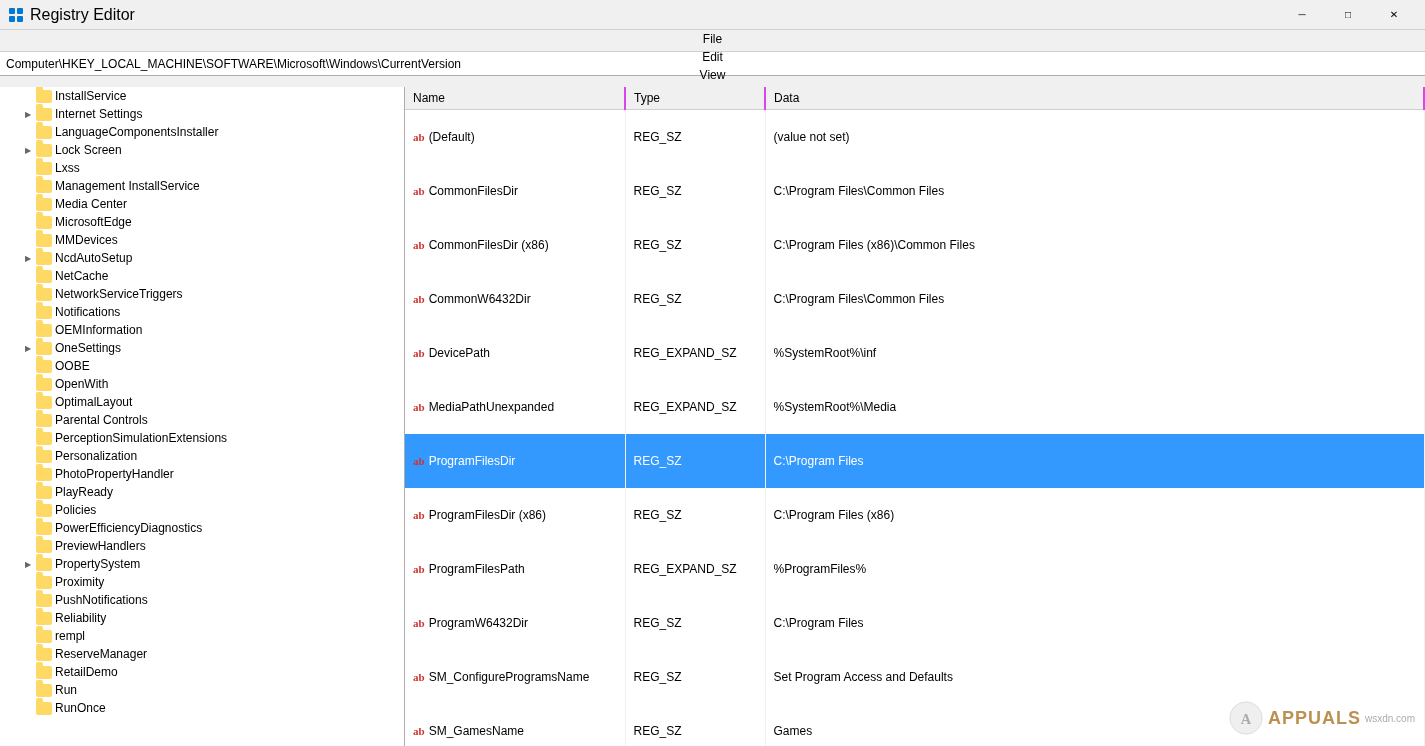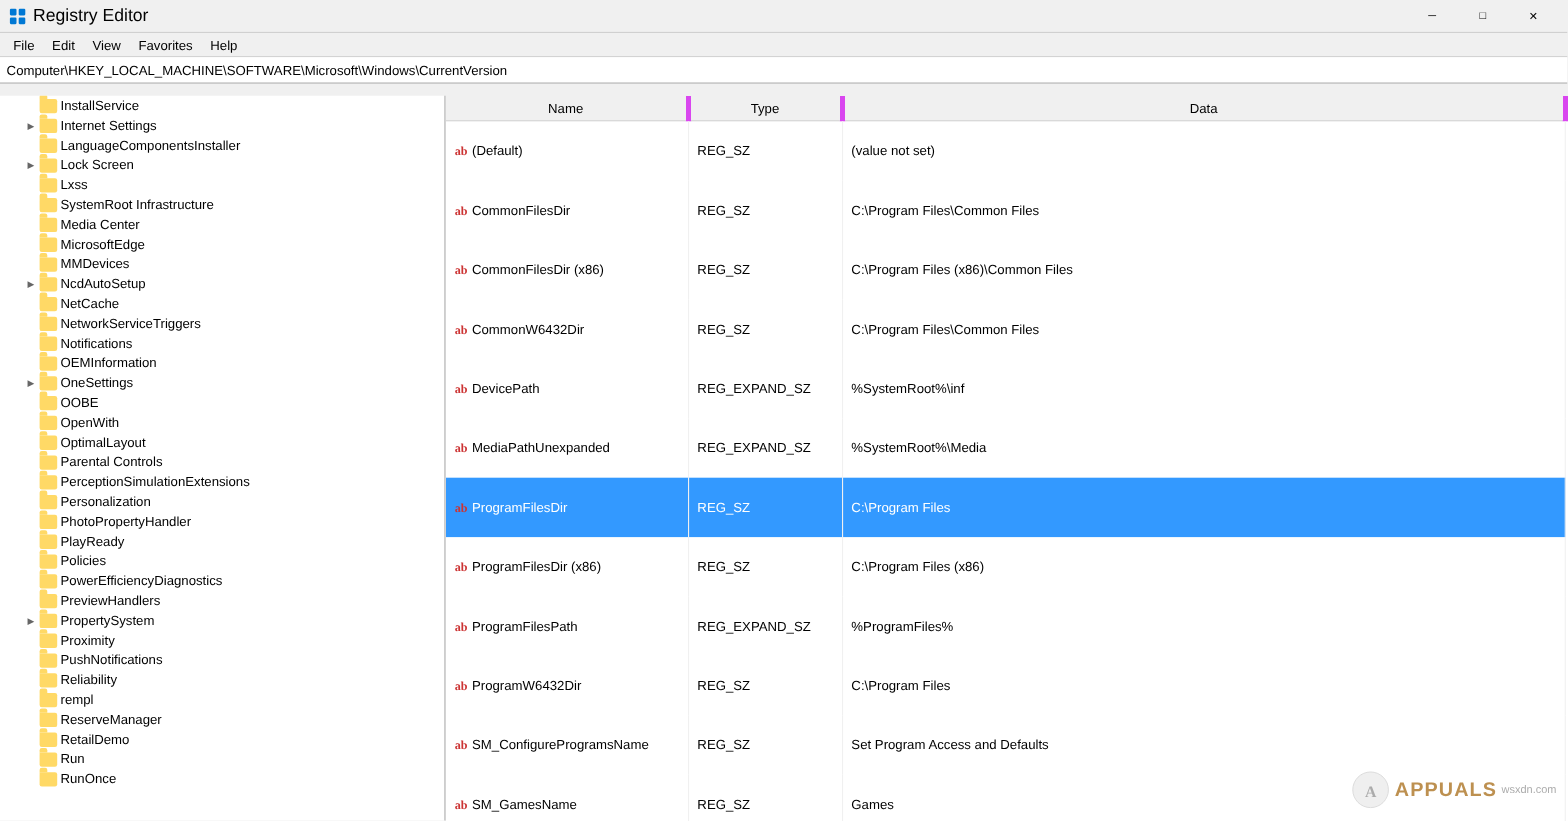--- a/index.html
+++ b/index.html
@@ -51,20 +51,21 @@
     }
 
     
     .menu-bar {
       display: flex;
       align-items: center;
       background: #f0f0f0;
       height: 22px;
       padding: 0 4px;
       border-bottom: 1px solid #d0d0d0;
+      flex-direction: column;
     }
     .menu-item {
       padding: 2px 8px;
       cursor: pointer;
       font-size: 12px;
     }
 
     
     .address-bar {
       display: flex;
@@ -159,24 +160,24 @@
     .reg-table {
       width: 100%;
       border-collapse: collapse;
       font-size: 12px;
     }
     .reg-table thead tr {
       background: #f0f0f0;
       border-bottom: 1px solid #d0d0d0;
     }
     .reg-table thead th {
-      text-align: center;
+      text-align: left;
       padding: 4px 8px;
       font-weight: normal;
-      border-right: 5px solid #d946ef;
+      border-right: 2px solid #d946ef;
       position: sticky;
       top: 0;
       background: #f0f0f0;
     }
     .reg-table tbody tr {
       height: 18px;
     }
     .reg-table tbody tr.selected { background: #3399ff; color: white; }
     .reg-table td {
       padding: 20px 8px;
@@ -275,21 +276,21 @@
         <span class="tree-label">Lock Screen</span>
       </div>
       <div class="tree-item indent-1">
         <span class="tree-expand" style="visibility: hidden;"></span>
         <span class="folder-closed"></span>
         <span class="tree-label">Lxss</span>
       </div>
       <div class="tree-item indent-1">
         <span class="tree-expand" style="visibility: hidden;"></span>
         <span class="folder-closed"></span>
-        <span class="tree-label">SystemRoot Infrastructure</span>
+        <span class="tree-label">Management InstallService</span>
       </div>
       <div class="tree-item indent-1">
         <span class="tree-expand" style="visibility: hidden;"></span>
         <span class="folder-closed"></span>
         <span class="tree-label">Media Center</span>
       </div>
       <div class="tree-item indent-1">
         <span class="tree-expand" style="visibility: hidden;"></span>
         <span class="folder-closed"></span>
         <span class="tree-label">MicrosoftEdge</span>

